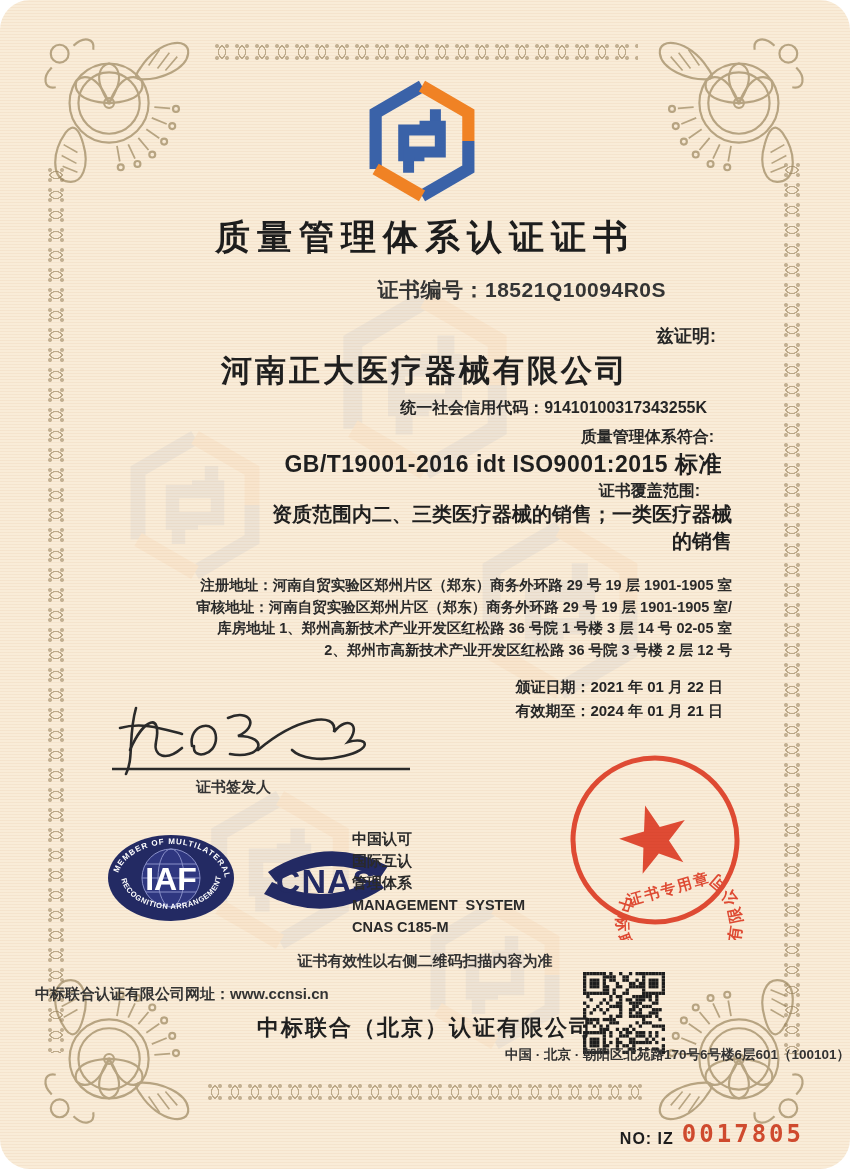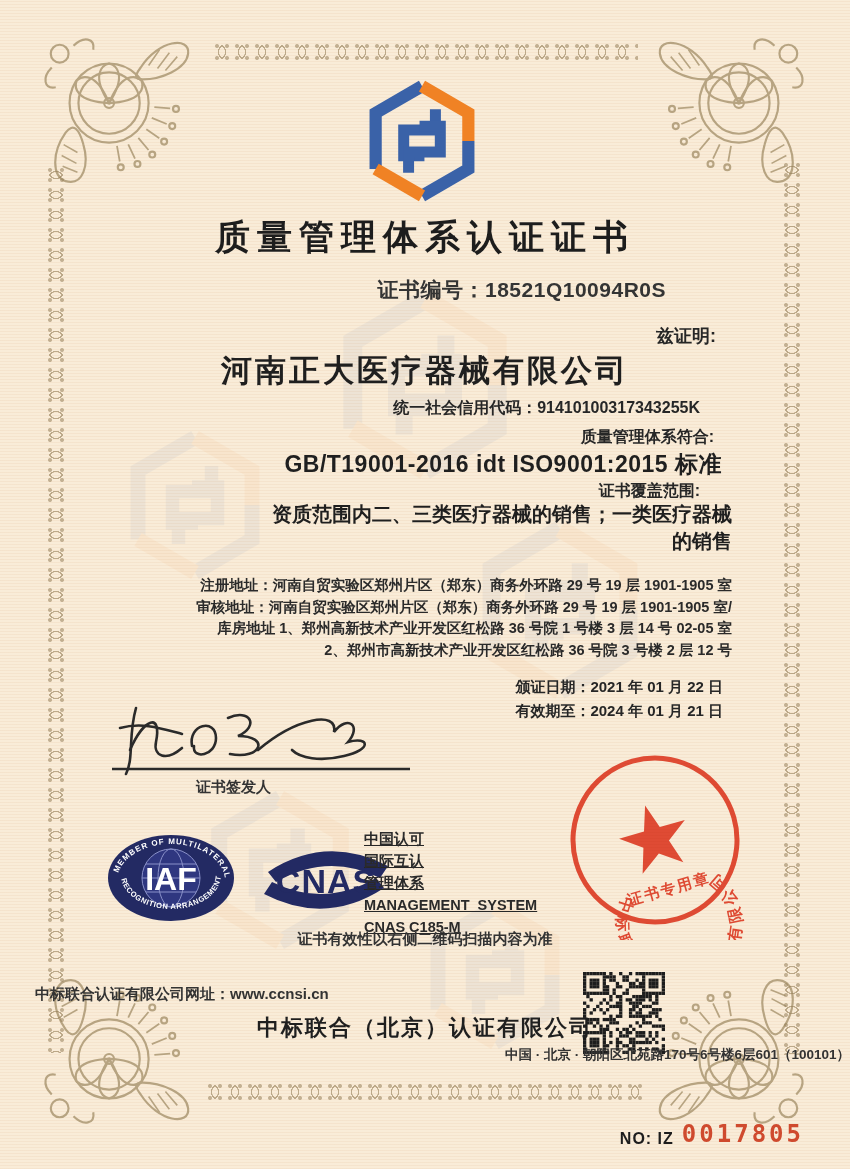--- a/index.html
+++ b/index.html
@@ -4,20 +4,21 @@
 <style>
   html,body{margin:0;padding:0;background:#ffffff;}
   .page{
     position:relative;width:850px;height:1169px;margin:0 auto;overflow:hidden;
     background-color:#f9ecd8;
     background-image:repeating-linear-gradient(0deg,
       rgba(216,166,124,0.12) 0px, rgba(216,166,124,0.12) 1px,
       rgba(0,0,0,0) 1px, rgba(0,0,0,0) 3px);
     font-family:"Liberation Sans","DejaVu Sans",sans-serif;
     color:#262626;
+    border-radius:30px;
   }
   .abs{position:absolute;}
   
   .corner{position:absolute;width:168px;height:168px;opacity:.78;}
   .c-tl{top:26px;left:32px}
   .c-tr{top:26px;right:34px;transform:scaleX(-1)}
   .c-bl{top:968px;left:32px;transform:scaleY(-1)}
   .c-br{top:968px;right:34px;transform:scale(-1,-1)}
   .lace{position:absolute;opacity:.85;}
   .lace-h{height:24px;
@@ -33,37 +34,37 @@
   .lace-top{top:40px;left:212px;right:212px}
   .lace-bottom{top:1080px;left:205px;right:205px}
   .lace-left{left:44px;top:165px;height:888px}
   .lace-right{right:46px;top:160px;height:895px}
   .wm{position:absolute;opacity:.055;pointer-events:none;}
   
   .title{top:214px;left:0;right:0;text-align:center;font-size:35px;font-weight:800;letter-spacing:7px;color:#1d1d1d;}
   .cert-no{top:276px;right:184px;font-size:21px;font-weight:700;color:#343434;letter-spacing:.5px;}
   .attest{top:324px;right:134px;font-size:18px;font-weight:700;}
   .company{top:350px;left:0;right:0;text-align:center;font-size:31px;font-weight:800;letter-spacing:3px;color:#1f1f1f;}
-  .credit{top:398px;right:150px;font-size:16px;font-weight:700;}
+  .credit{top:398px;right:143px;font-size:16px;font-weight:700;}
   .conform{top:427px;right:136px;font-size:16px;font-weight:700;}
   .standard{top:449px;right:128px;font-size:23px;font-weight:800;letter-spacing:.5px;color:#1f1f1f;}
   .scope-label{top:481px;right:150px;font-size:16px;font-weight:700;margin-left:16px;}
   .scope1{top:501px;right:118px;font-size:20px;font-weight:800;color:#1f1f1f;}
   .scope2{top:528px;right:118px;font-size:20px;font-weight:800;color:#1f1f1f;}
   .addresses{top:575px;right:118px;text-align:right;font-size:14.5px;font-weight:700;line-height:21.5px;color:#2a2a2a;}
   .dates{top:675px;right:127px;text-align:center;font-size:15px;font-weight:700;line-height:24px;}
   .sig-svg{top:698px;left:108px;}
   .sig-label{top:778px;left:196px;font-size:15px;font-weight:600;color:#333;}
   .acc-iaf{top:833px;left:106px;}
   .acc-cnas{top:840px;left:250px;}
-  .acc-text{top:828px;left:364px;line-height:22px;text-decoration:underline;}
+  .acc-text{top:828px;left:352px;line-height:22px;}
   .acc-zh{font-size:15px;font-weight:700;color:#2a2a2a;}
   .acc-en{font-size:14.5px;font-weight:600;color:#2a2a2a;white-space:pre;}
   .seal-svg{top:740px;left:543px;mix-blend-mode:multiply;}
-  .note1{top:930px;left:0;right:0;text-align:center;font-size:15px;font-weight:600;color:#333;}
+  .note1{top:952px;left:0;right:0;text-align:center;font-size:15px;font-weight:600;color:#333;}
   .note2{top:961px;left:0;right:0;text-align:center;font-size:15px;font-weight:600;color:#333;}
   .note3{top:985px;left:35px;right:190px;text-align:left;font-size:15px;font-weight:600;color:#333;}
   .qr{top:972px;left:583px;}
   .org-name{top:1013px;left:0;right:0;text-align:center;font-size:22px;font-weight:800;letter-spacing:2px;color:#1f1f1f;}
   .org-addr{top:1046px;left:0;right:0;text-align:right;font-size:13.5px;font-weight:600;color:#333;}
   .serial{top:1120px;right:46px;display:flex;align-items:flex-end;gap:8px;}
   .serial-prefix{font-size:16px;font-weight:900;color:#1d1d1d;letter-spacing:1px;}
   .serial-number{font-family:"DejaVu Sans Mono","Liberation Mono",monospace;font-size:24px;font-weight:700;color:#cf4a2e;letter-spacing:3px;}
 </style>
 </head>

